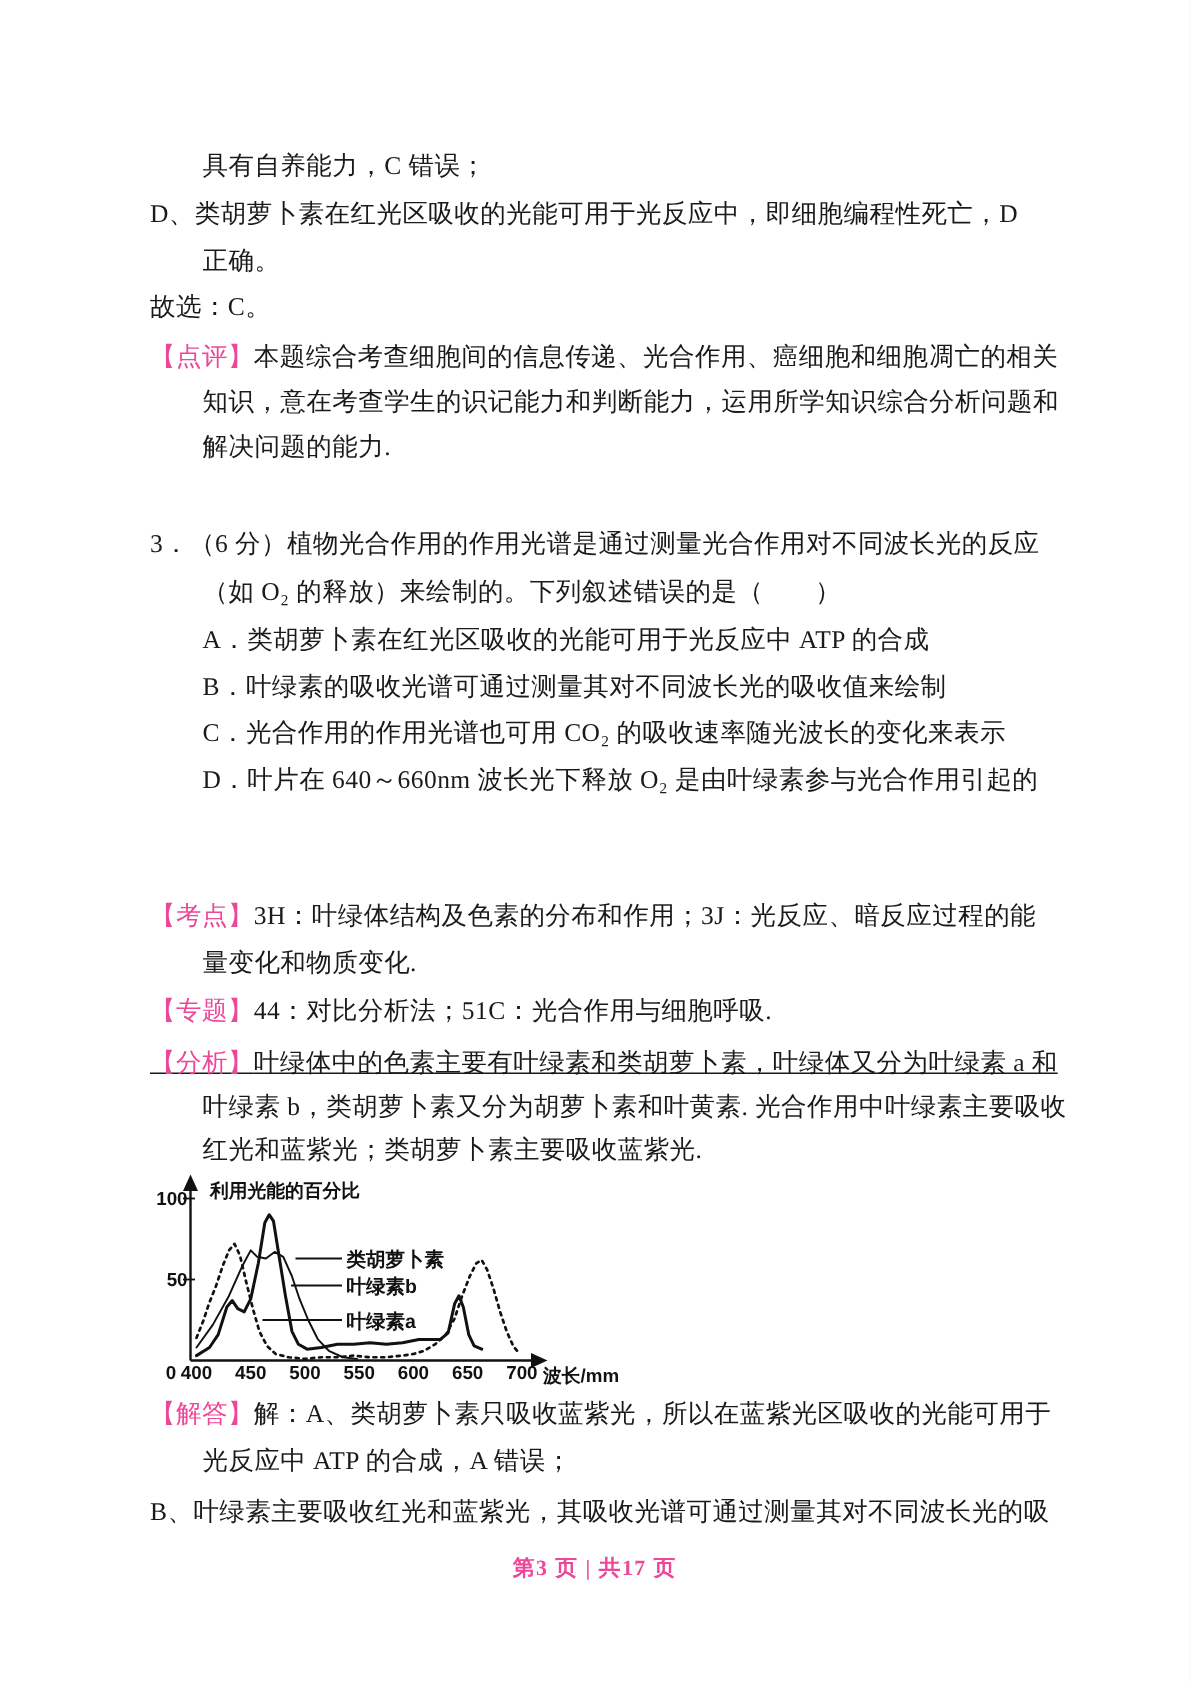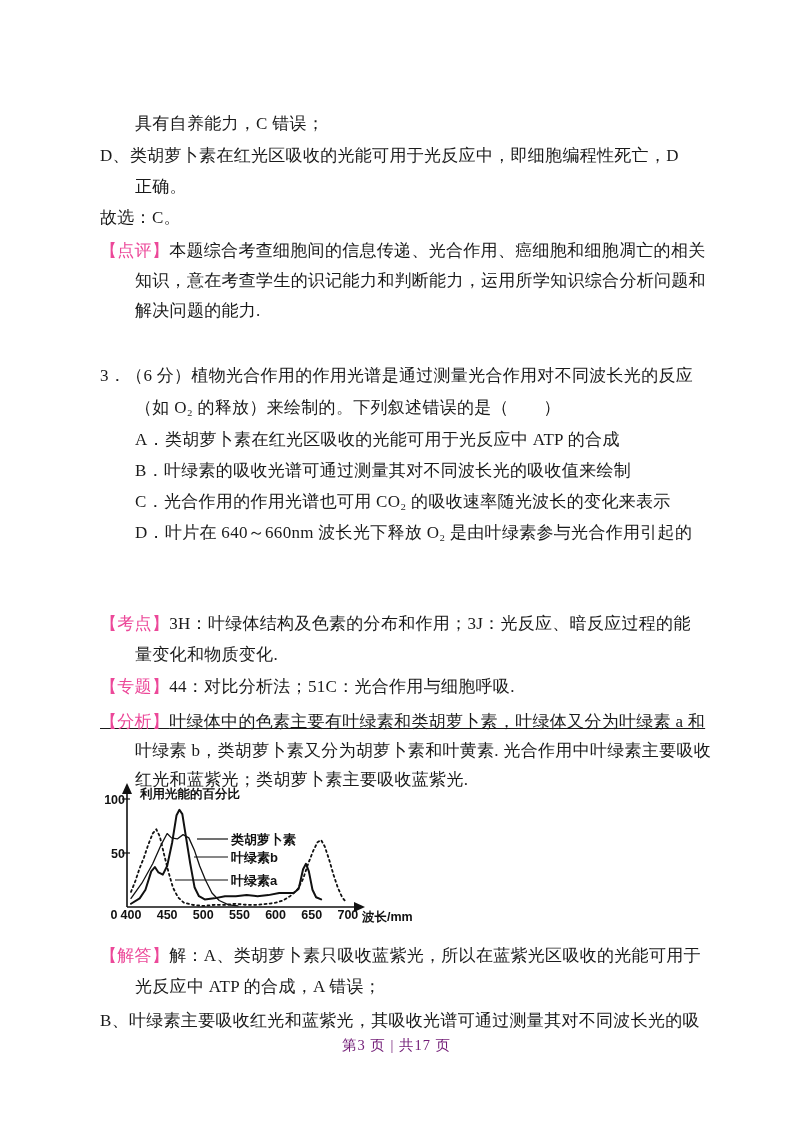--- a/index.html
+++ b/index.html
@@ -3,40 +3,40 @@
 <meta charset="utf-8">
 <style>
   html,body{margin:0;padding:0;}
   body{background:#e8e8e8;font-family:"Liberation Serif","DejaVu Serif",serif;}
   .page{
     position:relative;width:793px;height:1122px;background:#ffffff;
     margin:0 auto;overflow:hidden;color:#1a1a1a;
   }
   .tline{
     position:absolute;white-space:pre;font-size:17px;line-height:22px;
-    letter-spacing:0.3px;color:#1a1a1a;margin-top:13px;
+    letter-spacing:0.3px;color:#1a1a1a;
   }
   .tline .tag{color:#ec4899;}
   .chart-wrap{position:absolute;left:100px;top:782px;width:330px;height:148px;}
   svg text{
     font-family:"Liberation Sans","DejaVu Sans",sans-serif;
     font-size:12.5px;font-weight:600;fill:#111;
   }
   svg text.ann{font-size:13px;font-weight:700;}
   svg text.axis-title{font-size:12.5px;font-weight:700;}
   svg polyline{fill:none;stroke:#111;stroke-linejoin:round;stroke-linecap:round;}
   svg polyline.solid{stroke-width:1.3px;}
   svg polyline.solid-thick{stroke-width:2px;}
   svg polyline.dotted{stroke-width:1.8px;stroke-dasharray:2 3.2;}
   svg line.axis{stroke:#111;stroke-width:1.6px;}
   svg line.ptr{stroke:#111;stroke-width:1.2px;}
   svg line.tick{stroke:#111;stroke-width:1.2px;}
   .footer{
     position:absolute;left:0;top:1036px;width:100%;text-align:center;
-    font-size:14.5px;color:#701a75;letter-spacing:1px;
+    font-size:14.5px;color:#ec4899;letter-spacing:1px;font-weight:bold;
   }
 </style>
 </head>
 <body>
 
 <div class="page">
 
   <div>
       <div class="tline" style="left: 135px; top: 100px;"><span>具有自养能力，C 错误；</span></div>
       <div class="tline" style="left: 100px; top: 132px;"><span>D、类胡萝卜素在红光区吸收的光能可用于光反应中，即细胞编程性死亡，D</span></div>

